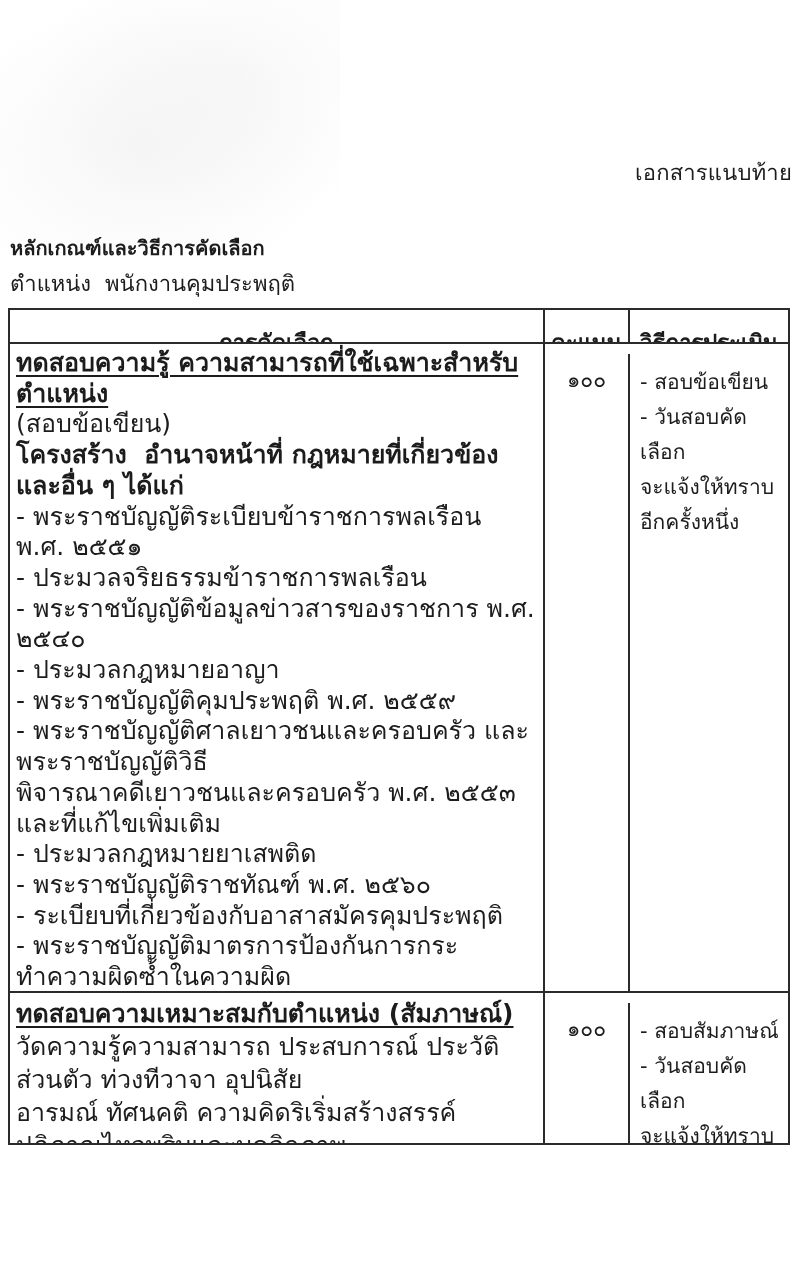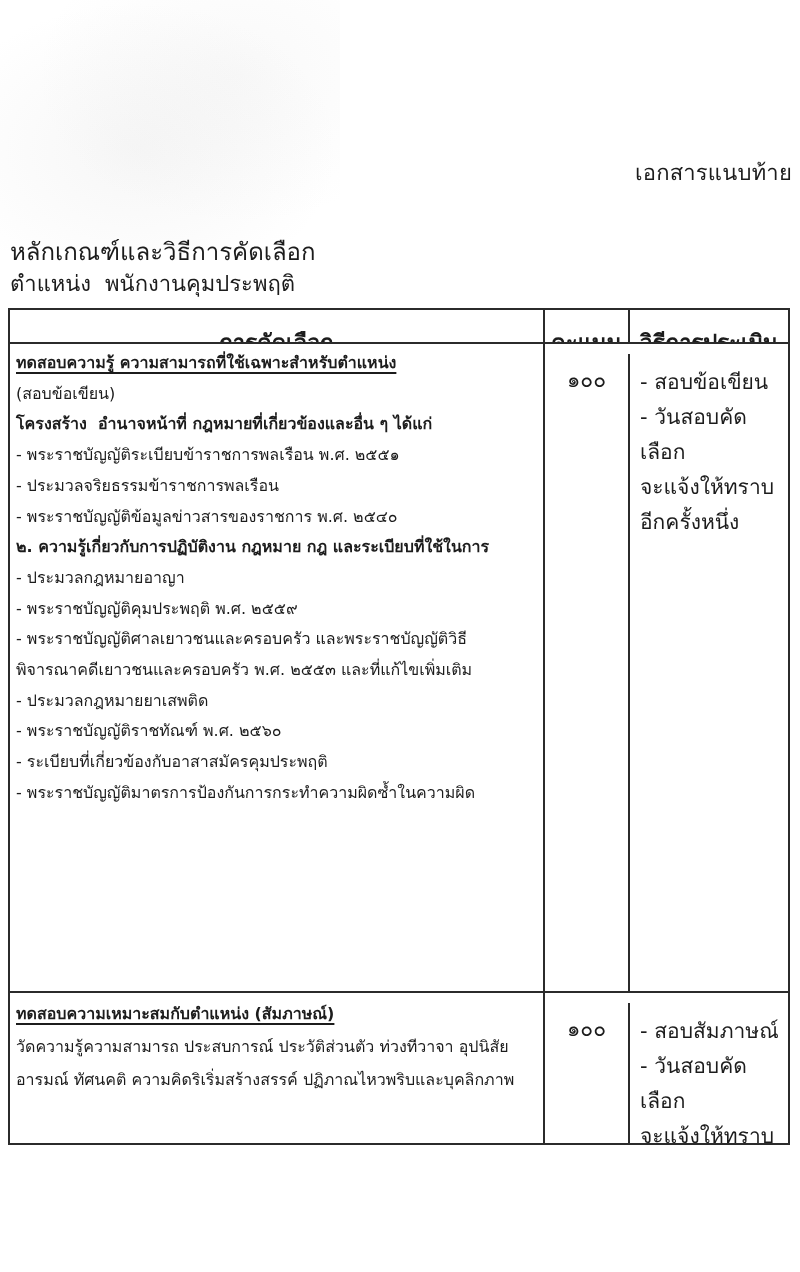--- a/index.html
+++ b/index.html
@@ -35,22 +35,22 @@
     top: 155px;
     right: 8px;
     font-size: 22px;
     letter-spacing: 0.2px;
     white-space: pre-wrap;
   }
   .doc-title {
     position: absolute;
     left: 10px;
     top: 232px;
-    font-size: 24px;
-    font-weight: normal;
+    font-size: 20px;
+    font-weight: bold;
     white-space: pre-wrap;
   }
   .doc-position {
     position: absolute;
     left: 10px;
     top: 266px;
     font-size: 22px;
     font-weight: normal;
     white-space: pre-wrap;
   }
@@ -75,21 +75,21 @@
   .cell.last-row { border-bottom: none; }
   .th {
     font-weight: bold;
     font-size: 22px;
     text-align: center;
     padding-top: 18px;
     line-height: 30px;
   }
   .selection-cell {
     padding: 4px 8px 0 6px;
-    font-size: 16px;
+    font-size: 25px;
   }
   .selection-cell .line {
     line-height: 30.7px;
     white-space: pre-wrap;
   }
   .selection-cell.row2 .line { line-height: 33px; }
   .score-cell {
     text-align: center;
     padding-top: 9px;
     font-size: 21px;
@@ -129,21 +129,20 @@
     <div class="cell th">คะแนน</div>
     <div class="cell th last-col">วิธีการประเมิน</div>
 
     <div class="cell selection-cell">
         <div class="line bold underline">ทดสอบความรู้ ความสามารถที่ใช้เฉพาะสำหรับตำแหน่ง</div>
         <div class="line">(สอบข้อเขียน)</div>
         <div class="line bold">โครงสร้าง  อำนาจหน้าที่ กฎหมายที่เกี่ยวข้องและอื่น ๆ ได้แก่</div>
         <div class="line">- พระราชบัญญัติระเบียบข้าราชการพลเรือน พ.ศ. ๒๕๕๑</div>
         <div class="line">- ประมวลจริยธรรมข้าราชการพลเรือน</div>
         <div class="line">- พระราชบัญญัติข้อมูลข่าวสารของราชการ พ.ศ. ๒๕๔๐</div>
-        <div class="line bold">๒. ความรู้เกี่ยวกับการปฏิบัติงาน กฎหมาย กฎ และระเบียบที่ใช้ในการ</div>
         <div class="line">- ประมวลกฎหมายอาญา</div>
         <div class="line">- พระราชบัญญัติคุมประพฤติ พ.ศ. ๒๕๕๙</div>
         <div class="line">- พระราชบัญญัติศาลเยาวชนและครอบครัว และพระราชบัญญัติวิธี</div>
         <div class="line">พิจารณาคดีเยาวชนและครอบครัว พ.ศ. ๒๕๕๓ และที่แก้ไขเพิ่มเติม</div>
         <div class="line">- ประมวลกฎหมายยาเสพติด</div>
         <div class="line">- พระราชบัญญัติราชทัณฑ์ พ.ศ. ๒๕๖๐</div>
         <div class="line">- ระเบียบที่เกี่ยวข้องกับอาสาสมัครคุมประพฤติ</div>
         <div class="line">- พระราชบัญญัติมาตรการป้องกันการกระทำความผิดซ้ำในความผิด</div>
       </div>
     <div class="cell score-cell">๑๐๐</div>

